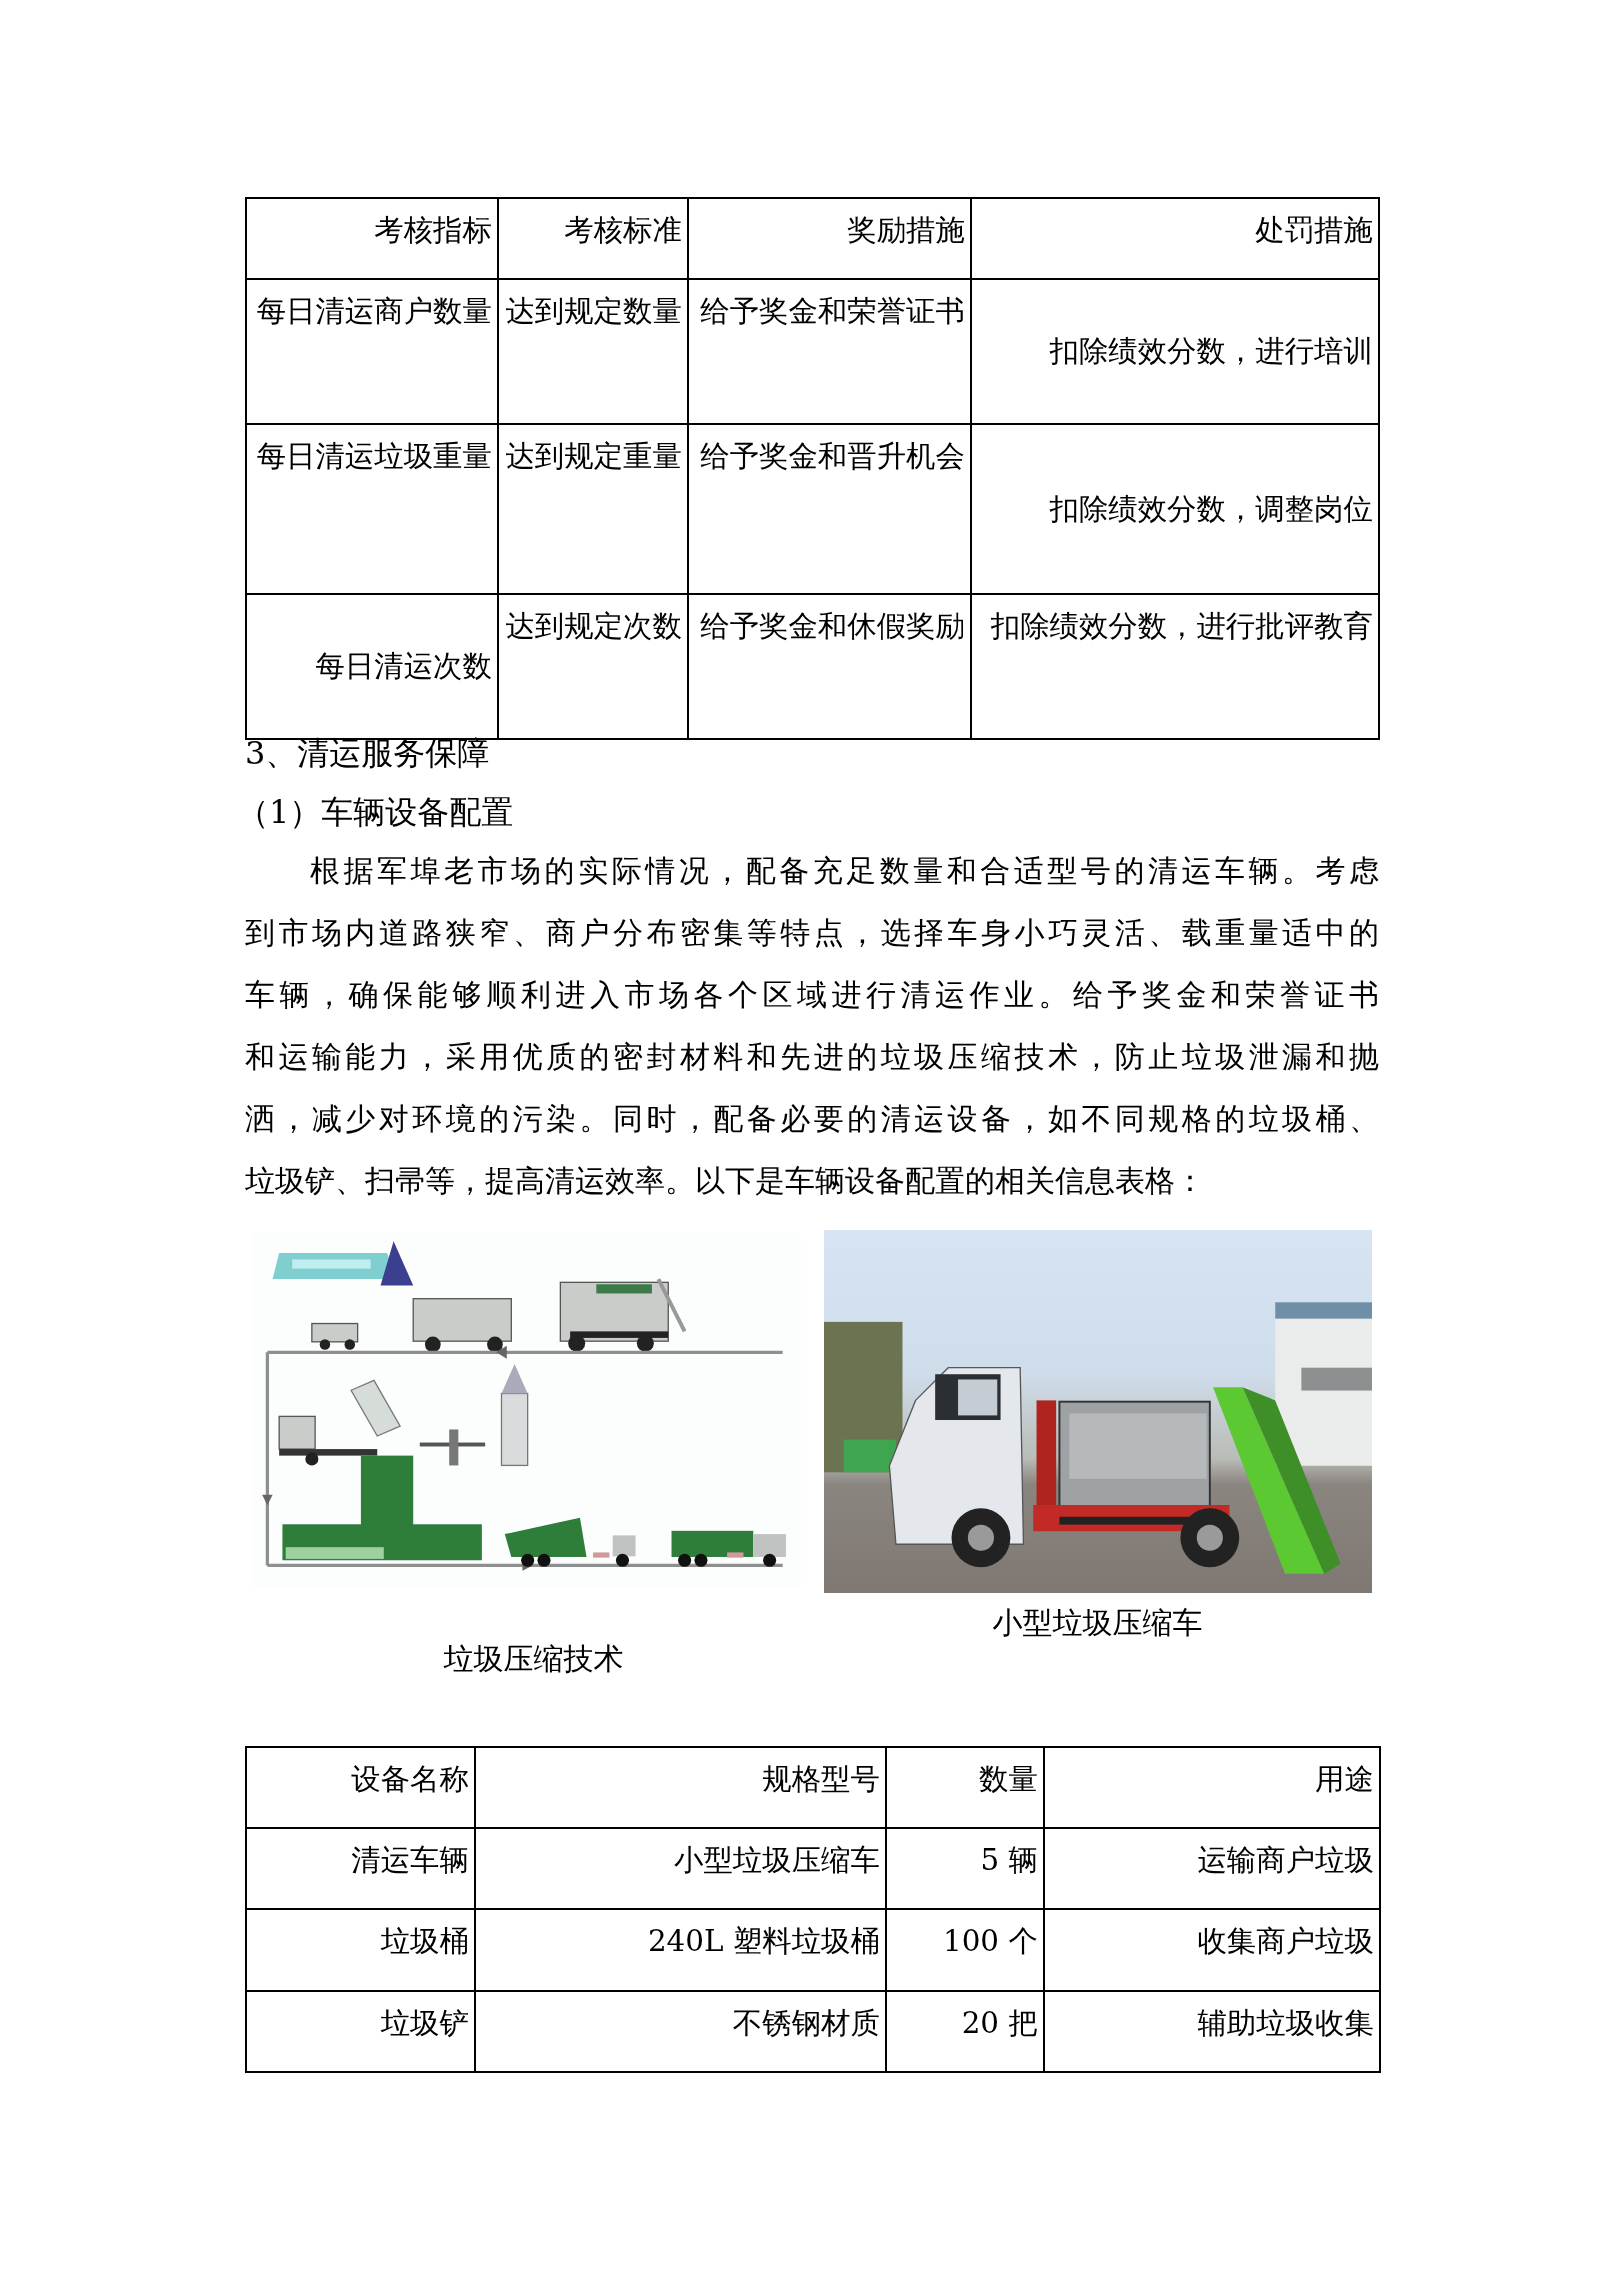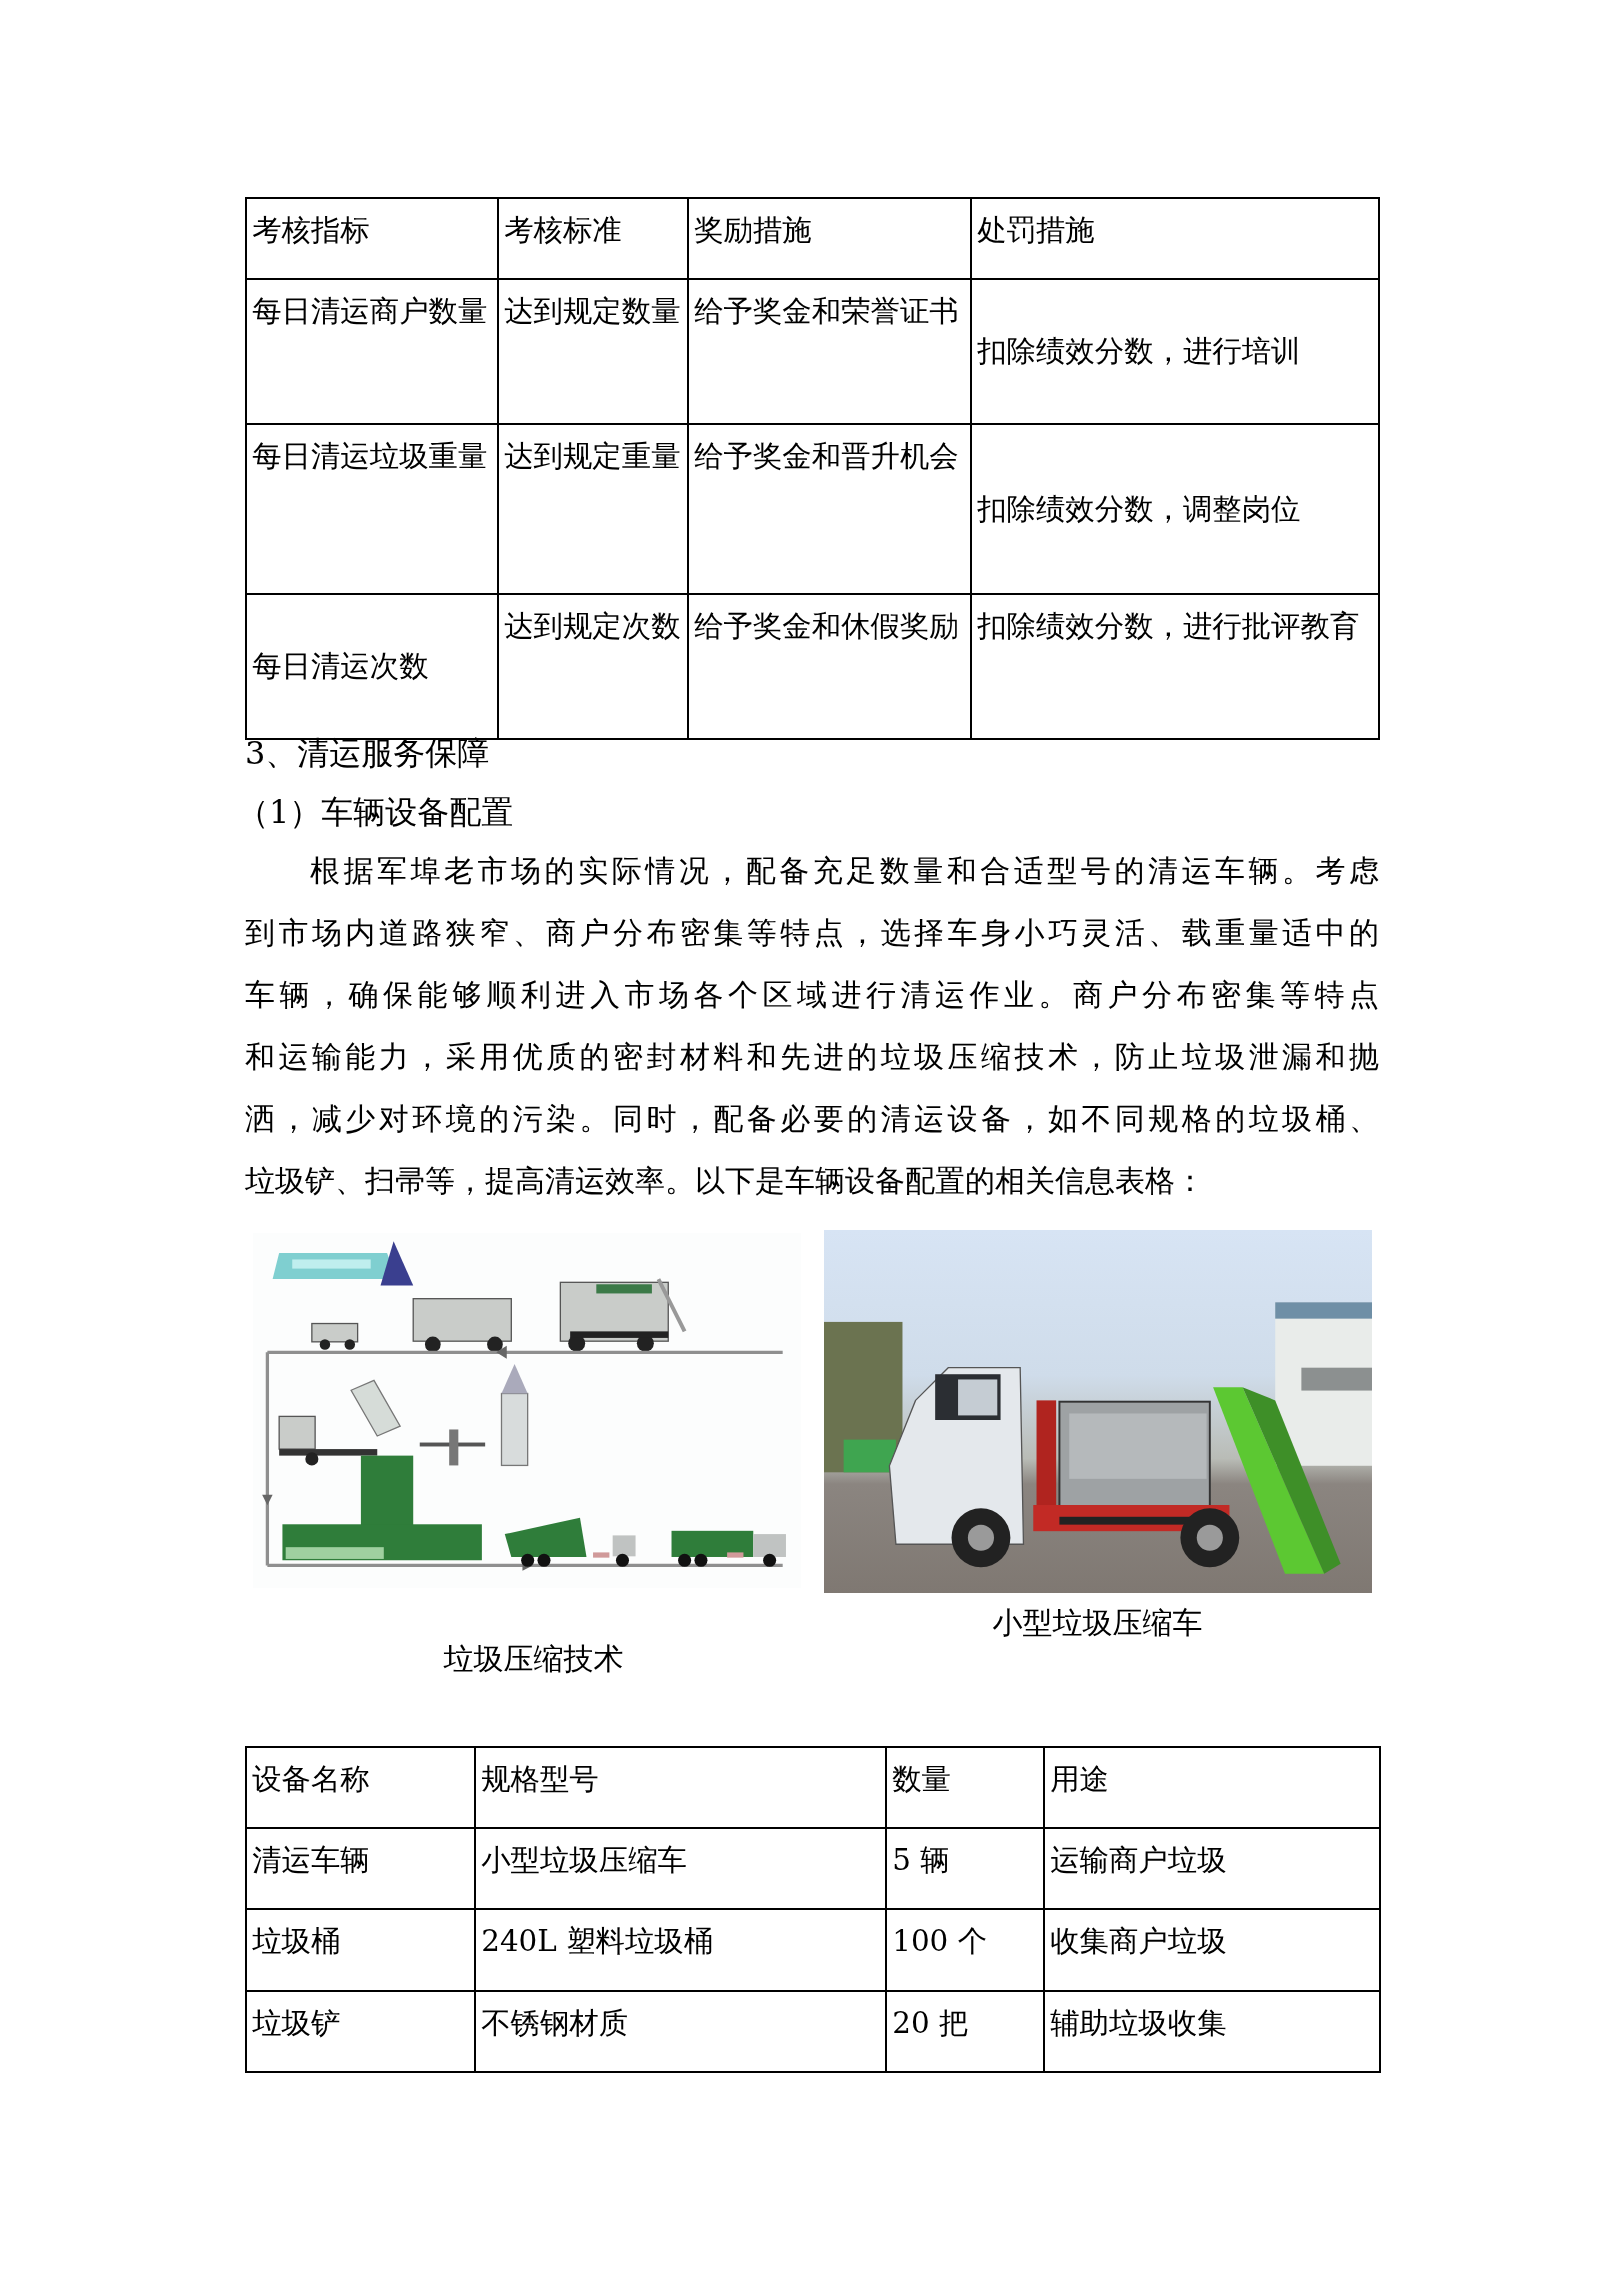--- a/index.html
+++ b/index.html
@@ -11,21 +11,21 @@
   table.grid {
     position: absolute;
     border-collapse: collapse;
     table-layout: fixed;
     font-size: 29.4px;
   }
   table.grid td {
     border: 2px solid #000;
     padding: 0 5.2px;
     line-height: 63px;
-    text-align: left;
+    text-align: right;
     vertical-align: top;
     word-break: break-all;
     box-sizing: border-box;
   }
   table.grid td.mid { vertical-align: middle; }
   .line {
     position: absolute;
     left: 245px;
     width: 1134px;
     font-size: 32px;
@@ -94,21 +94,21 @@
   </tr>
 </tbody>
   </table>
 
 <div class="line" style="top:722px;">3、清运服务保障</div>
 <div class="line" style="top:781px; left:237px;">（1）车辆设备配置</div>
 
 <div class="para" style="top:840px;">
   <span class="pl indent">根据军埠老市场的实际情况，配备充足数量和合适型号的清运车辆。考虑</span>
   <span class="pl">到市场内道路狭窄、商户分布密集等特点，选择车身小巧灵活、载重量适中的</span>
-  <span class="pl">车辆，确保能够顺利进入市场各个区域进行清运作业。商户分布密集等特点</span>
+  <span class="pl">车辆，确保能够顺利进入市场各个区域进行清运作业。给予奖金和荣誉证书</span>
   <span class="pl">和运输能力，采用优质的密封材料和先进的垃圾压缩技术，防止垃圾泄漏和抛</span>
   <span class="pl">洒，减少对环境的污染。同时，配备必要的清运设备，如不同规格的垃圾桶、</span>
   <span class="pl last">垃圾铲、扫帚等，提高清运效率。以下是车辆设备配置的相关信息表格：</span>
 </div>
 
 <div class="diagram">
   <svg width="548" height="355" viewBox="0 0 838 542">
 
     <polygon points="40,30 205,30 220,70 30,70" fill="#7fcfd0"></polygon>
     <polygon points="215,12 245,80 195,80" fill="#3a3f8f"></polygon>

